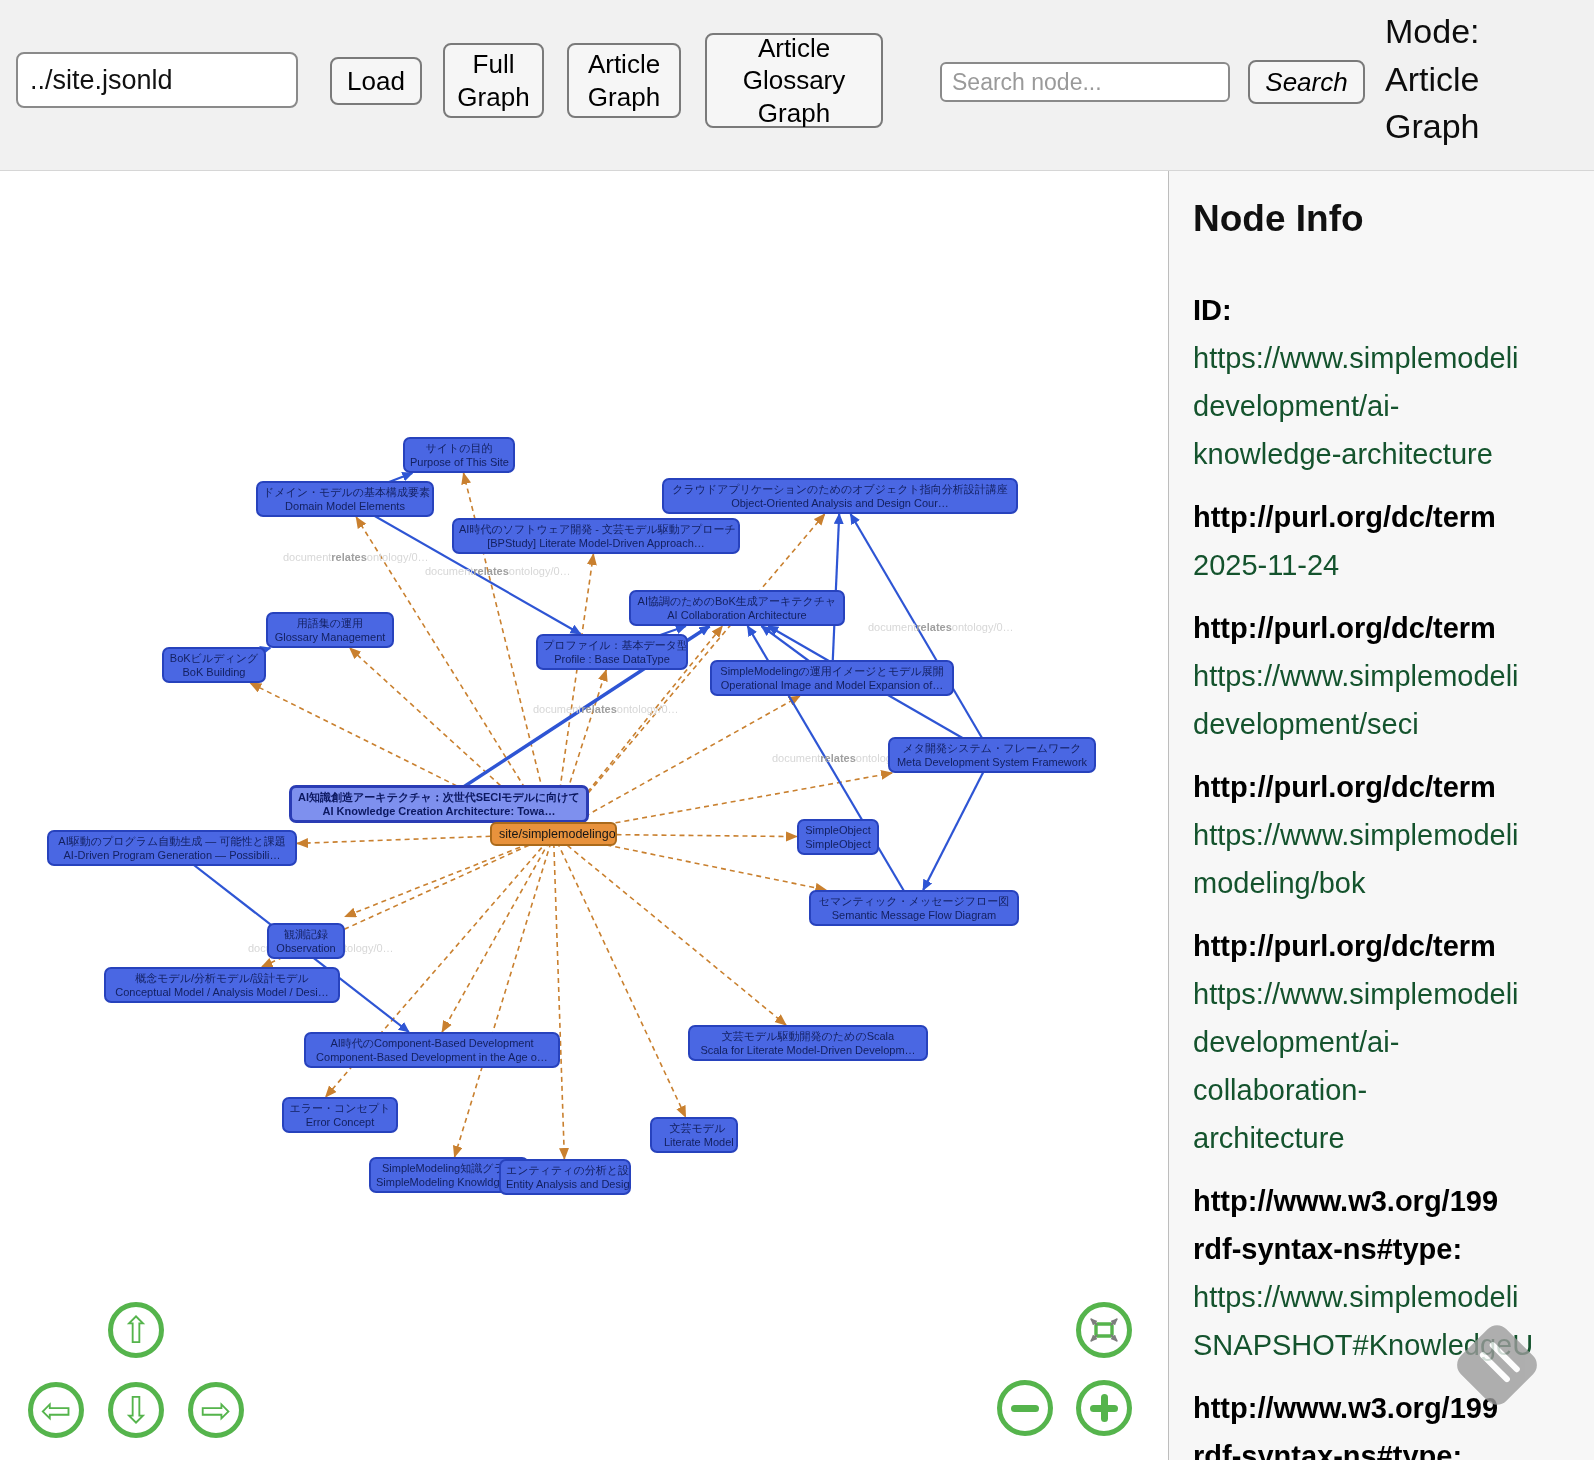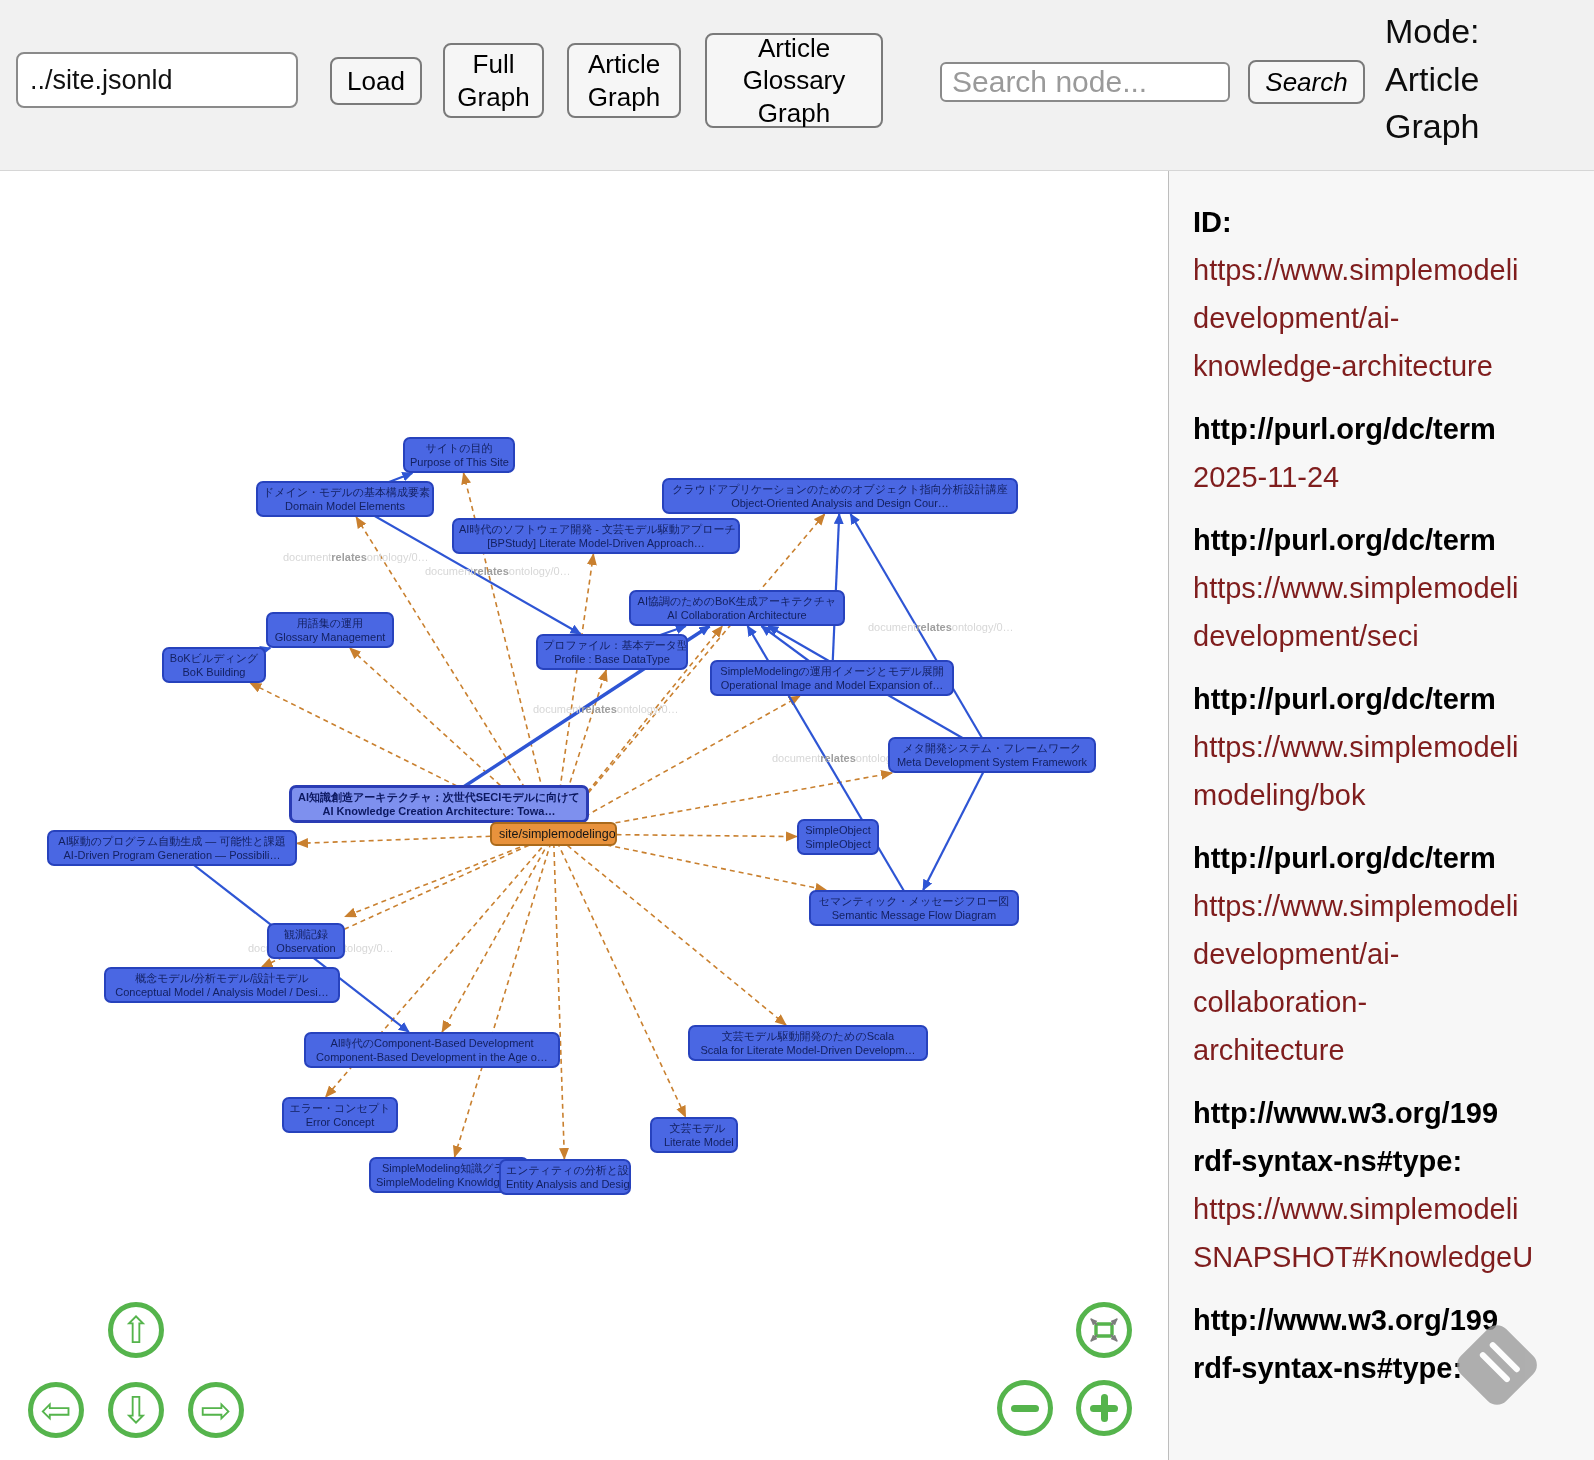--- a/index.html
+++ b/index.html
@@ -23,21 +23,21 @@
     font-family:inherit;font-size:26px;color:#000;line-height:1.25;
     display:flex;align-items:center;justify-content:center;text-align:center;padding:0 8px;box-sizing:border-box;
   }
   .btn-load{left:330px;top:57px;width:92px;height:48px;}
   .btn-full{left:443px;top:43px;width:101px;height:75px;}
   .btn-article{left:567px;top:43px;width:114px;height:75px;}
   .btn-agg{left:705px;top:33px;width:178px;height:95px;}
   .search-input{
     position:absolute;left:940px;top:62px;width:290px;height:40px;
     border:2px solid #8a8a8a;border-radius:6px;background:#fff;
-    font-family:inherit;font-size:30px;padding:0 10px;color:#111;box-sizing:border-box;
+    font-family:inherit;font-size:23px;padding:0 10px;color:#111;box-sizing:border-box;
   }
   .search-input::placeholder{color:#9a9a9a;}
   .btn-search{left:1248px;top:60px;width:117px;height:44px;font-style:italic;}
   .mode-label{
     position:absolute;left:1385px;top:8px;width:190px;
     font-size:34px;line-height:1.4;color:#0d0d0d;
   }
   
   .graph-area{
     position:absolute;left:0;top:170px;width:1168px;height:1290px;
@@ -77,21 +77,21 @@
   
   .side-panel{
     position:absolute;left:1168px;top:170px;width:426px;height:1290px;
     background:#f7f7f7;border-left:1px solid #bdbdbd;box-sizing:border-box;
     padding:28px 0 0 24px;overflow:hidden;z-index:6;
   }
   .panel-title{font-size:37px;font-weight:bold;margin:0 0 46px 0;white-space:nowrap;}
   .p-entry{margin-bottom:15px;}
   .p-line{font-size:29px;line-height:48px;white-space:nowrap;overflow:visible;}
   .p-label{font-weight:bold;color:#000;}
-  .p-value{font-weight:normal;color:#7f1d1d;}
+  .p-value{font-weight:normal;color:#14532d;}
   
   .pencil-icon{
     position:absolute;left:1465px;top:1333px;width:64px;height:64px;z-index:30;
     transform:rotate(45deg);background:#9c9c9c;border-radius:13px;opacity:.8;
   }
   .pencil-icon .stripe{position:absolute;left:12px;width:40px;height:6px;background:#fff;border-radius:3px;}
   .pencil-icon .s1{top:18px;}
   .pencil-icon .s2{top:32px;}
 </style>
 </head>
@@ -289,20 +289,21 @@
   </button>
   <button class="gbtn" style="left:1076px;top:1210px;">
     <span class="plus-wrap">
       <span class="bar-h"></span>
         <span class="bar-v"></span>
     </span>
   </button>
 </div>
 
 <aside class="side-panel">
+  <h1 class="panel-title">Node Info</h1>
   <div id="panel-entries">
       <div class="p-entry">
         <div class="p-line p-label">ID:</div>
         <div class="p-line p-value">https://www.simplemodeli</div>
         <div class="p-line p-value">development/ai-</div>
         <div class="p-line p-value">knowledge-architecture</div>
       </div>
       <div class="p-entry">
         <div class="p-line p-label">http://purl.org/dc/term</div>
         <div class="p-line p-value">2025-11-24</div>

